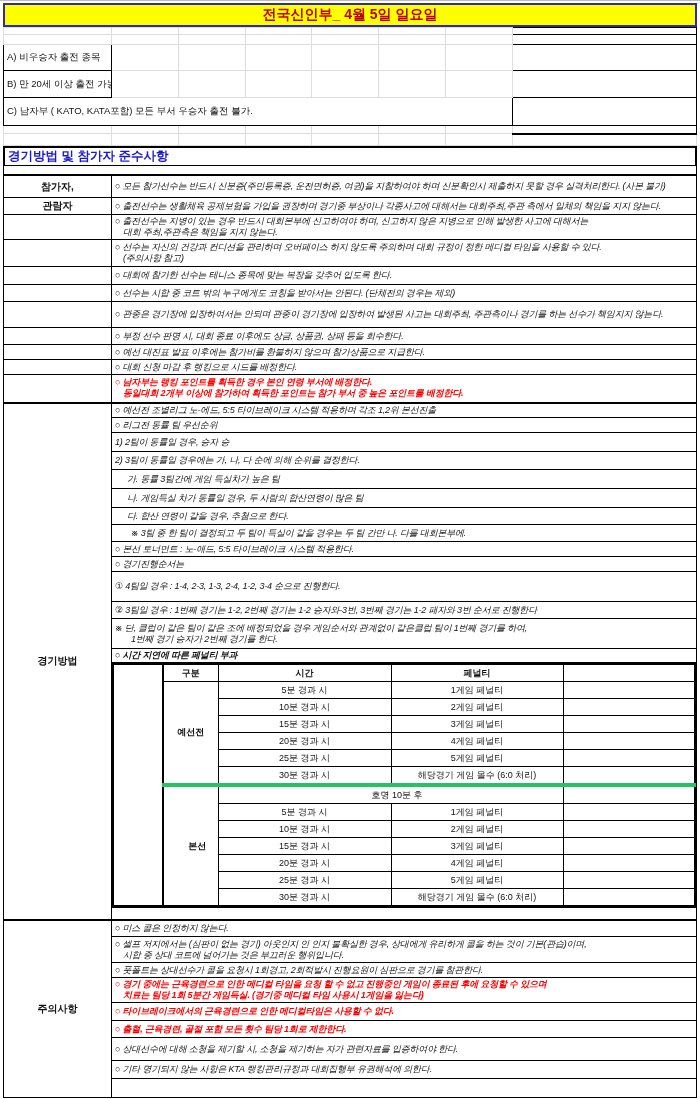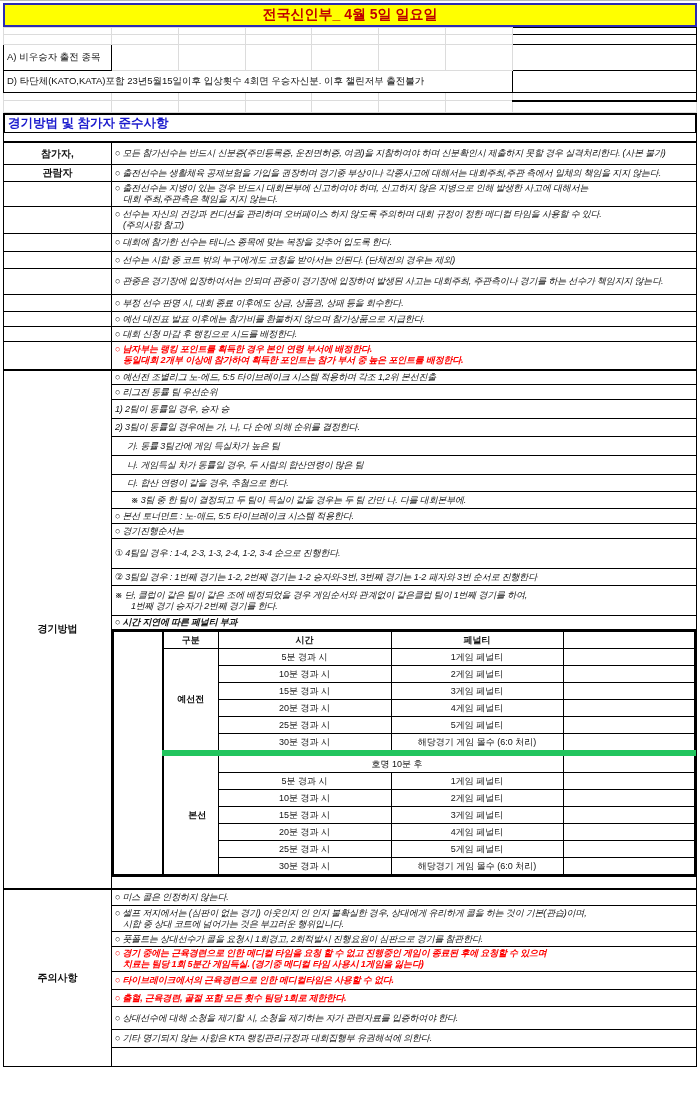--- a/index.html
+++ b/index.html
@@ -29,21 +29,21 @@
   .ind2{padding-left:12px;}
   .ind3{padding-left:16px;}
   .septop td{border-top:2px solid #000;}
   
   td.nest{padding:0;}
   .pen{border:2px solid #000;}
   .pen td{border:1px solid #000;text-align:center;height:16px;font-size:9px;white-space:nowrap;}
   .pen td.ph{font-weight:bold;height:14px;}
   .pen td.pg{font-weight:bold;}
   .pen td.spc{border-right:2px solid #000;}
-  .pen tr.fin-start td{border-top:6px solid #22c55e;padding-left:16px;}
+  .pen tr.fin-start td{border-top:4px solid #22c55e;padding-left:16px;}
 </style>
 </head>
 <body>
 
 <div class="page">
 
   <div class="titlebar">
     <span>전국신인부_  4월 5일 일요일</span>
   </div>
 
@@ -82,22 +82,32 @@
     <tr style="height:26px">
           <td class="blk nw">A) 비우승자 출전 종목</td>
           <td></td>
           <td></td>
           <td></td>
           <td></td>
           <td></td>
           <td></td>
           <td class="rb"></td>
         </tr>
-    <tr style="height:22px">
-          <td class="blk nw" colspan="7">D) 타단체(KATO,KATA)포함 23년5월15일이후 입상횟수 4회면 우승자신분. 이후 챌린저부 출전불가</td>
+    <tr style="height:27px">
+          <td class="blk nw">B) 만 20세 이상 출전 가능</td>
+          <td></td>
+          <td></td>
+          <td></td>
+          <td></td>
+          <td></td>
+          <td></td>
+          <td class="rb"></td>
+        </tr>
+    <tr style="height:28px">
+          <td class="blk nw" colspan="7">C) 남자부 ( KATO, KATA포함) 모든 부서 우승자 출전 불가.</td>
           <td class="rb"></td>
         </tr>
     <tr style="height:8px">
           <td></td>
           <td></td>
           <td></td>
           <td></td>
           <td></td>
           <td></td>
           <td></td>

